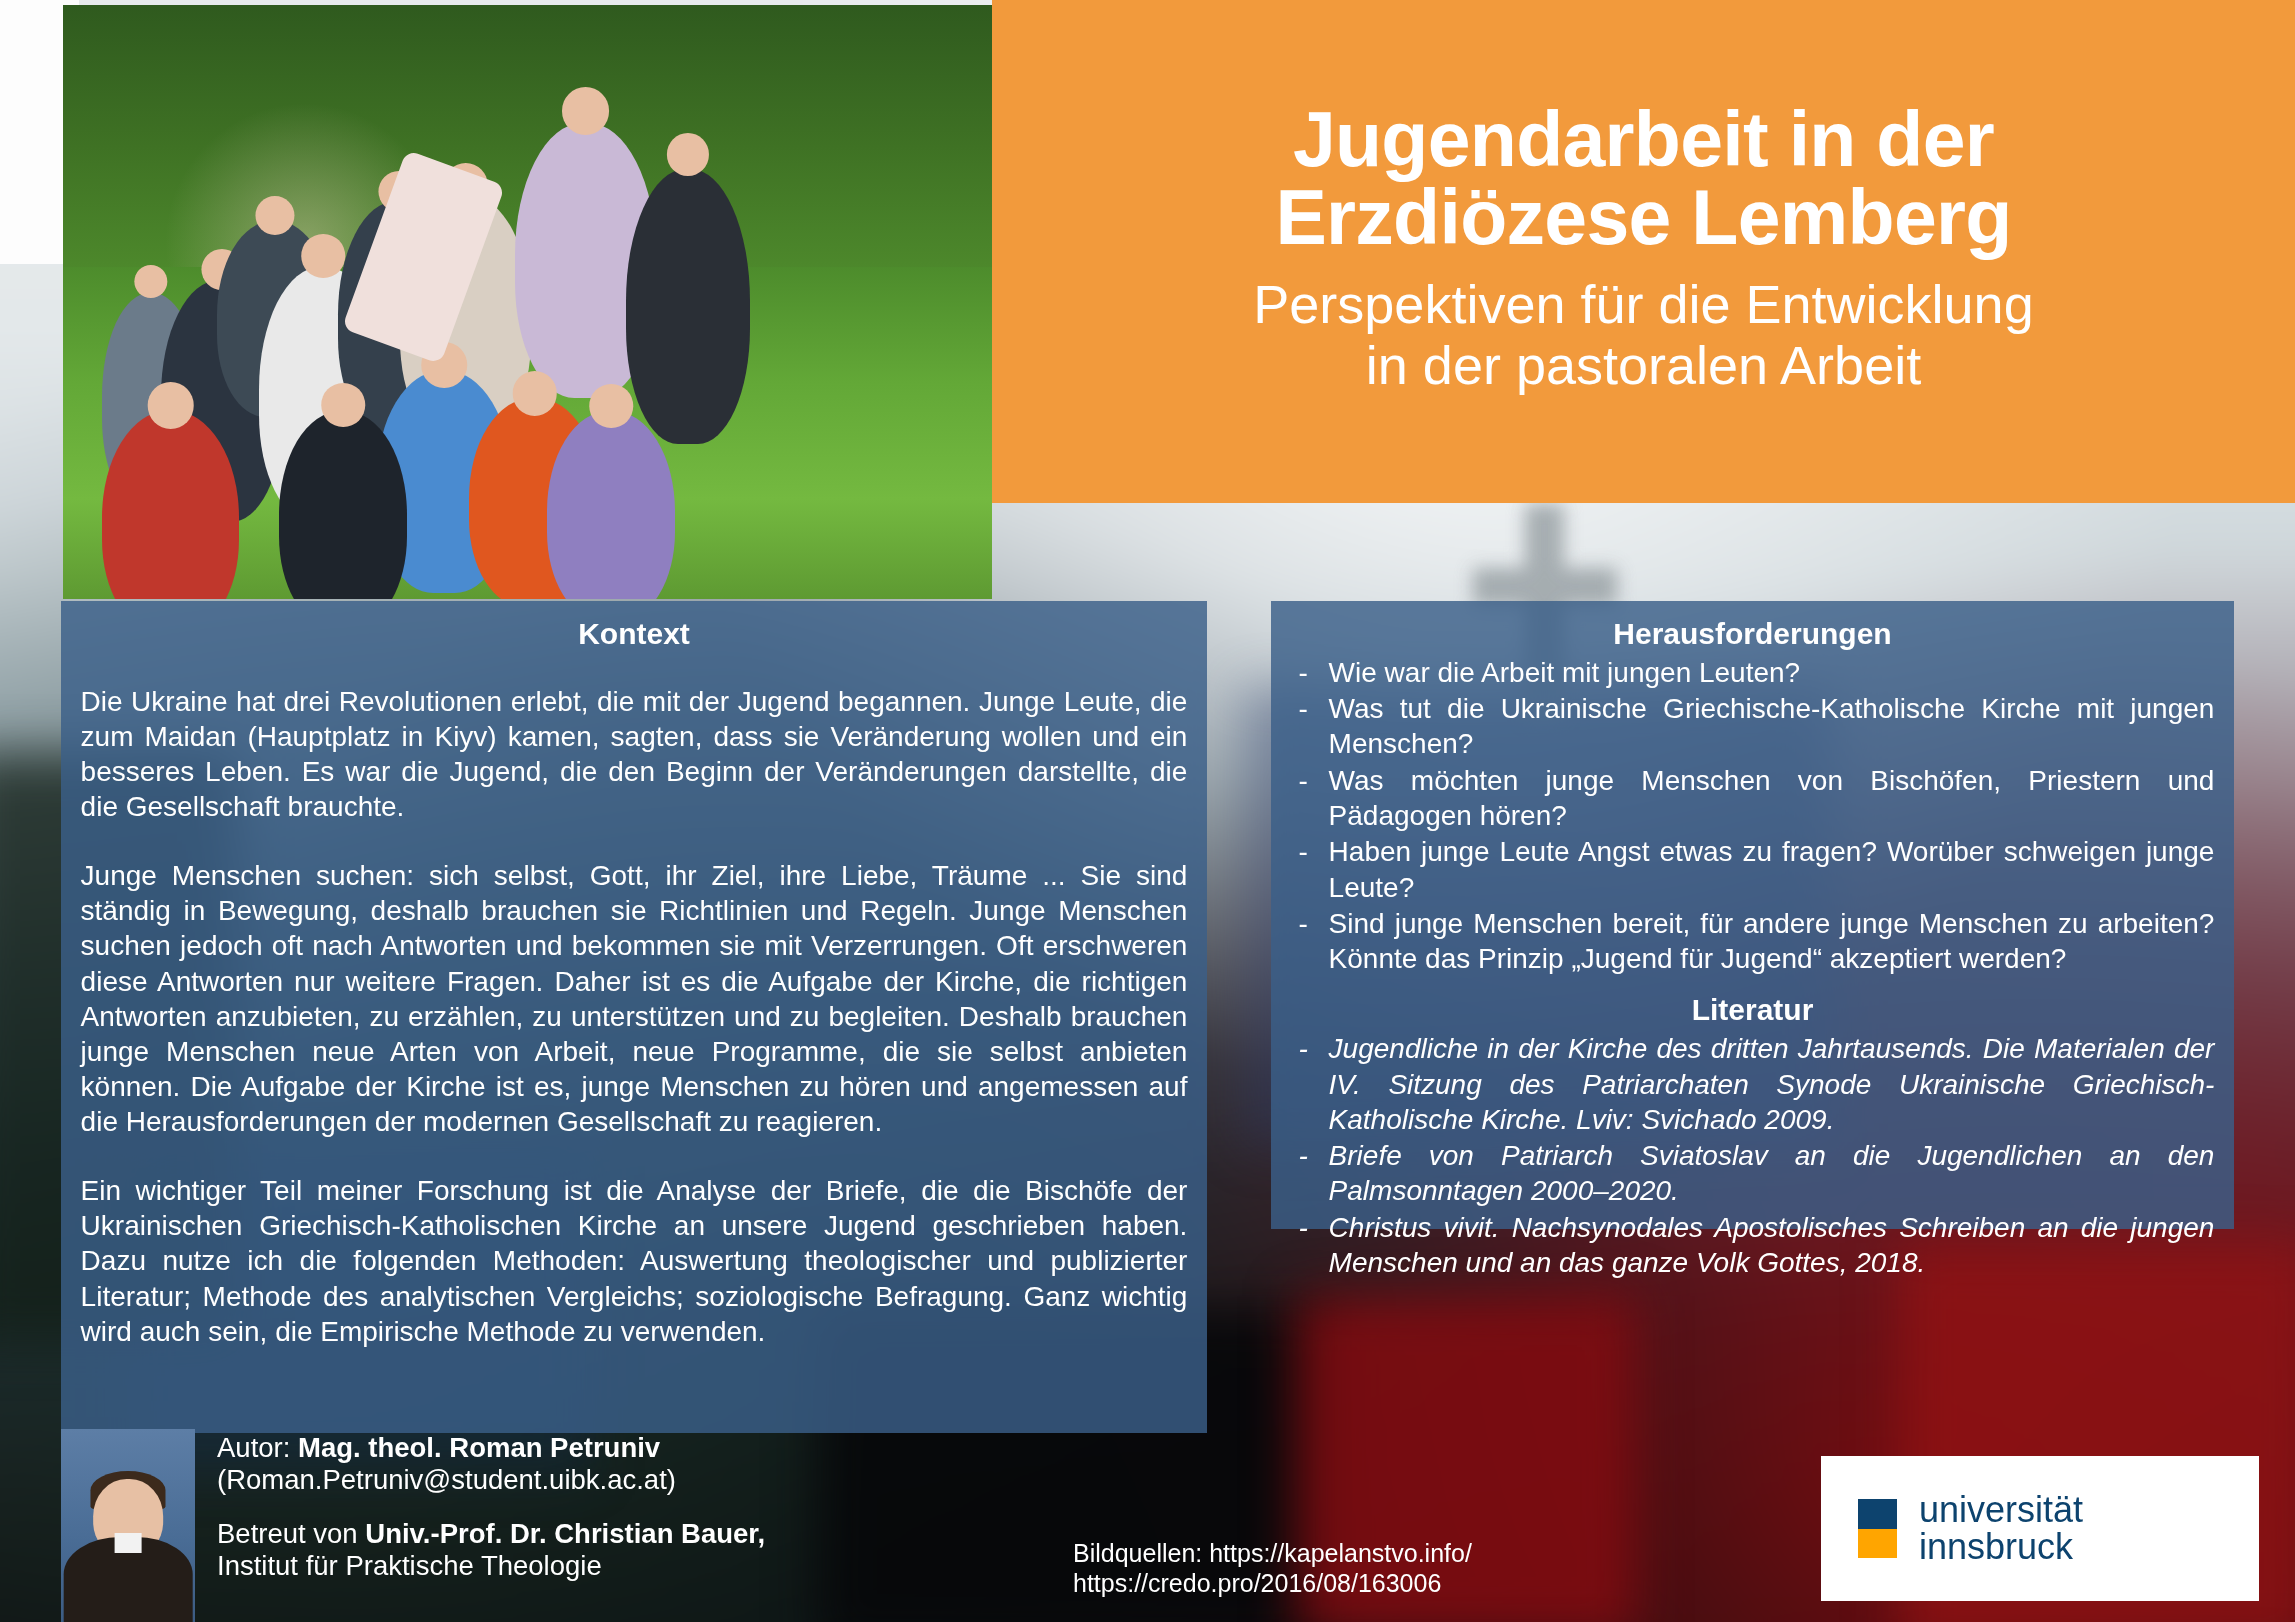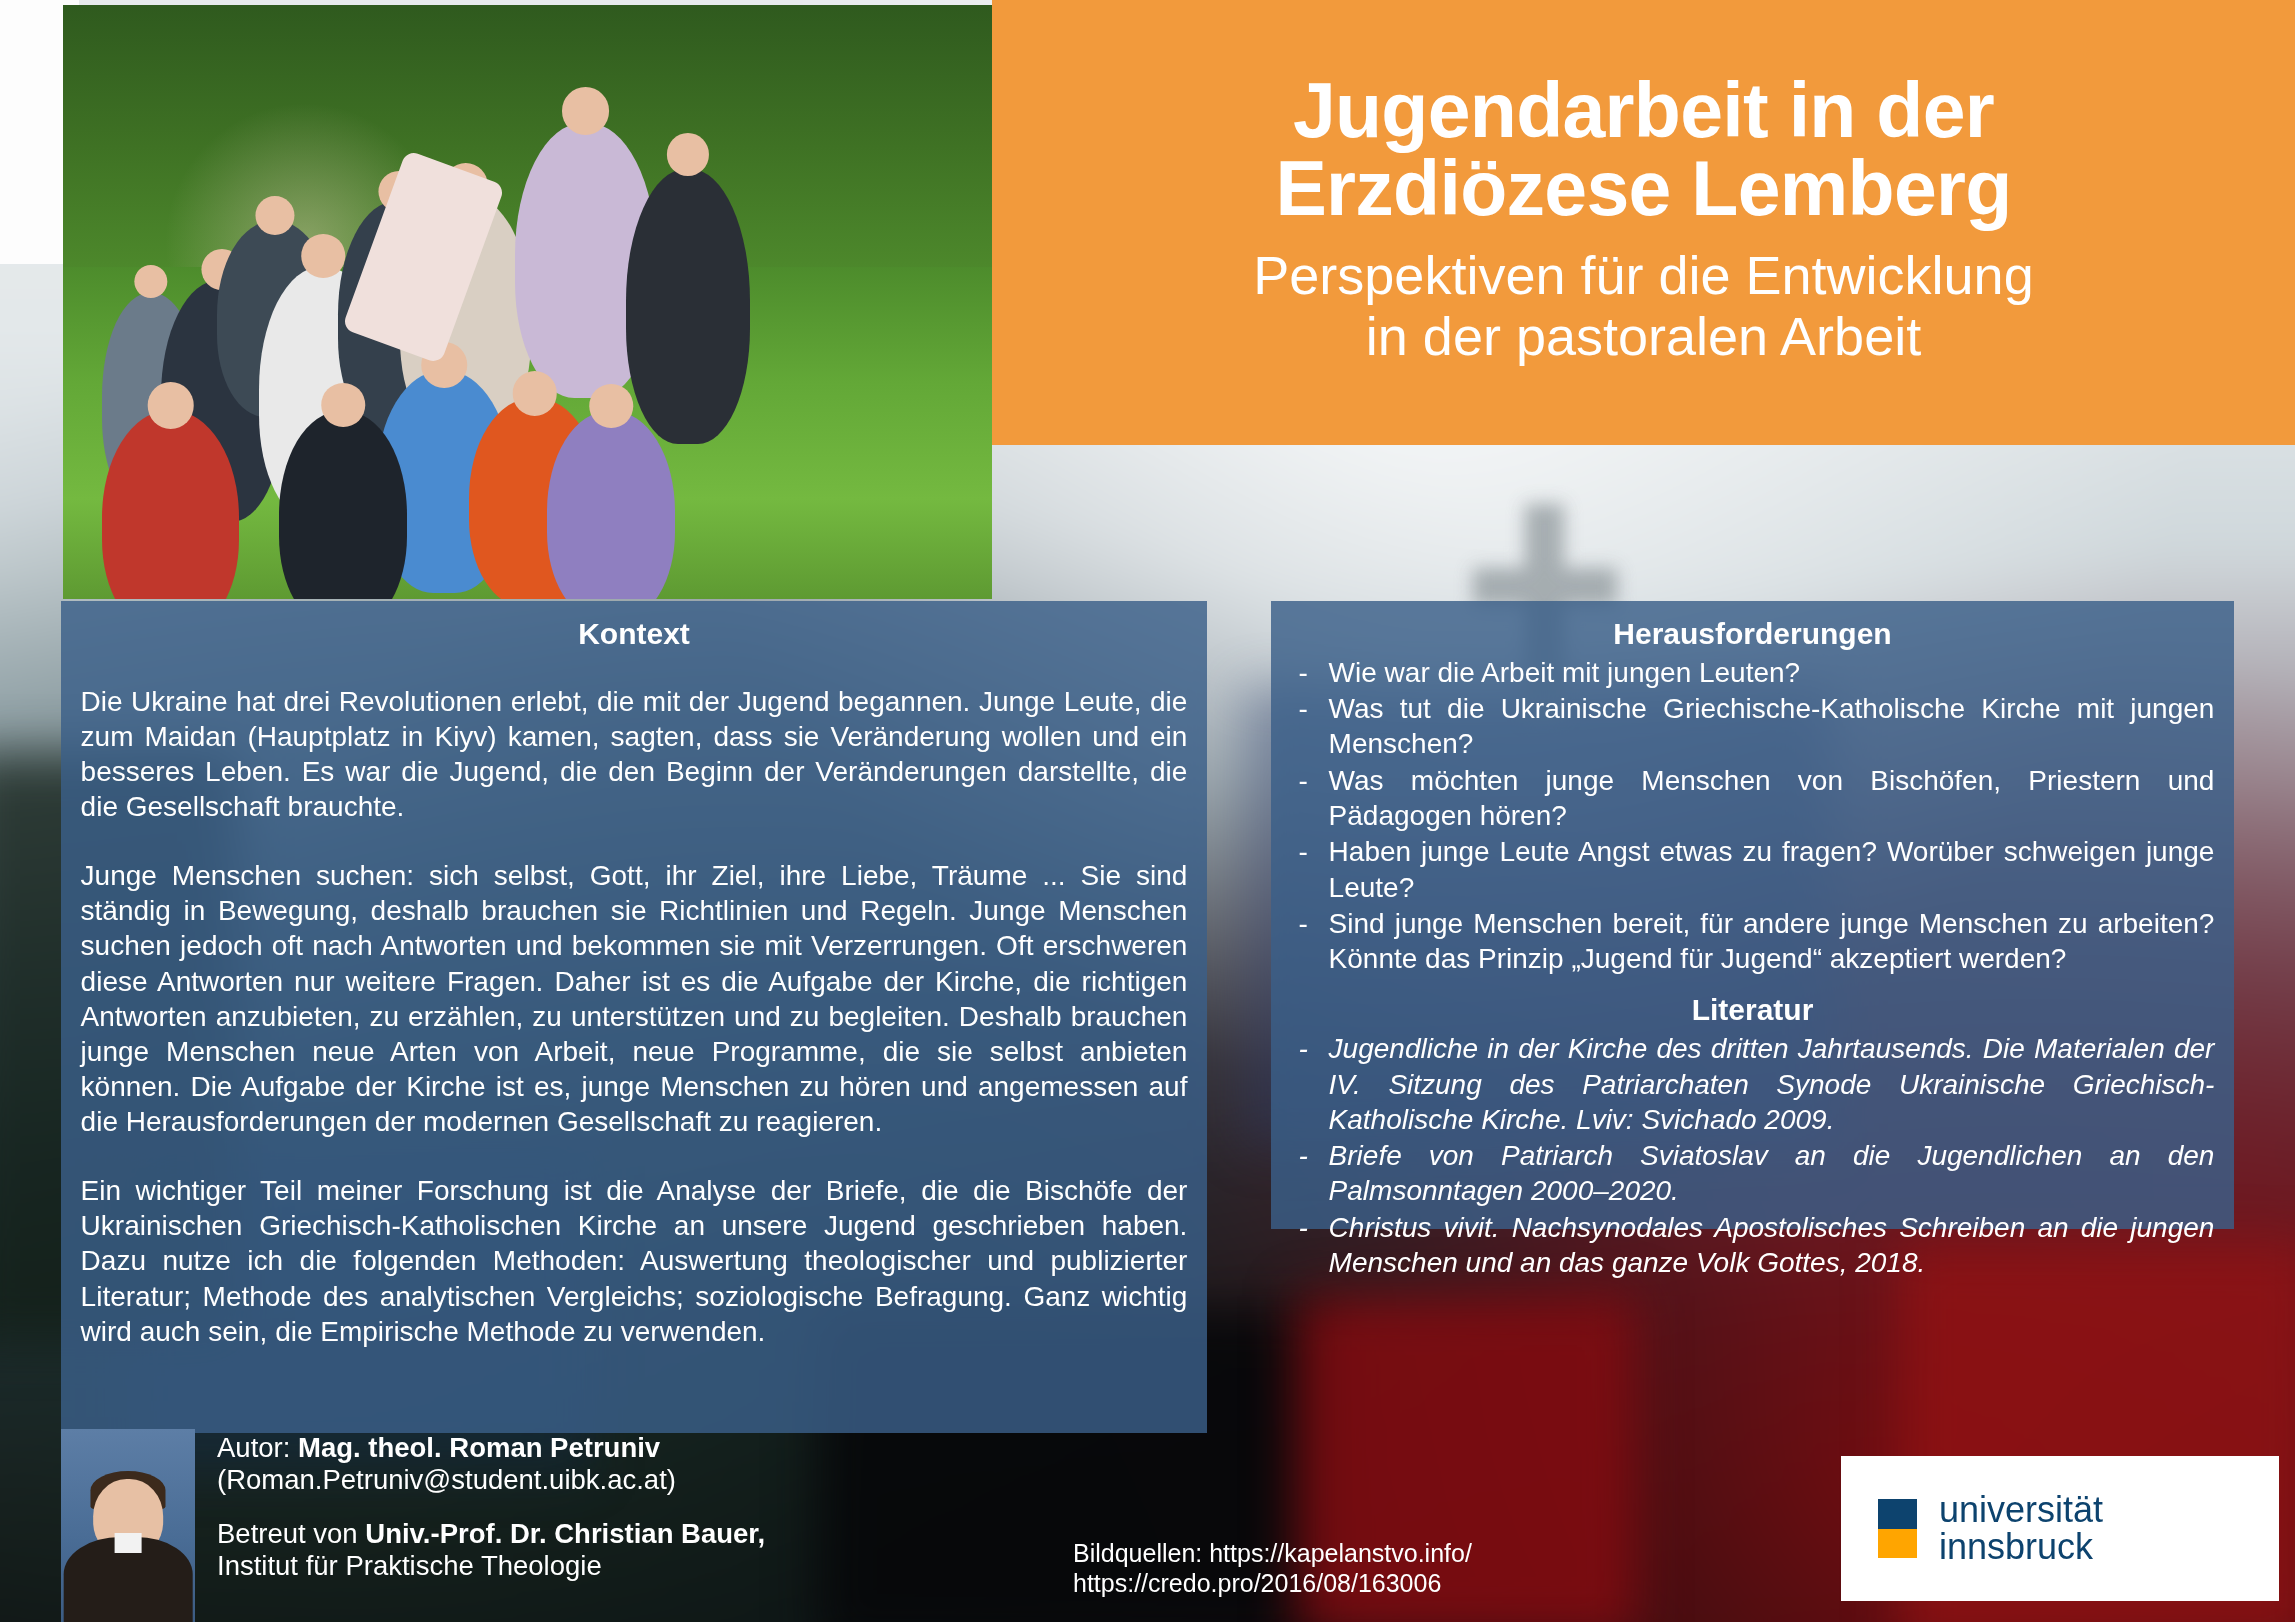--- a/index.html
+++ b/index.html
@@ -77,21 +77,21 @@
   .hero-photo .grass {
     position:absolute; left:0; bottom:0; width:100%; height:56%;
     background:linear-gradient(180deg,#4d8c2c 0%, #63a837 35%, #74b940 70%, #5e9a32 100%);
   }
   .fig { position:absolute; border-radius:48% 48% 42% 42%; }
   .fig .hd { position:absolute; left:50%; top:-13%; width:34%; padding-bottom:34%;
              transform:translateX(-50%); border-radius:50%; background:#e8bfa3; }
 
   
   .title-band {
-    position:absolute; left:992px; top:0; width:1303px; height:445px;
+    position:absolute; left:992px; top:0; width:1303px; height:503px;
     background:#f29a3c;
     display:flex; flex-direction:column; justify-content:center; align-items:center;
     padding:9.2px 26px 15.7px;
   }
   .title-main {
     color:#ffffff; font-weight:bold; font-size:77px; line-height:1.02;
     text-align:center; letter-spacing:-0.7px; white-space:nowrap;
   }
   .title-sub {
     color:#ffffff; font-weight:normal; font-size:54px; line-height:1.14;
@@ -166,21 +166,21 @@
   
   .bildquellen {
     position:absolute; left:1073px; top:1538px; width:563px;
     color:#ffffff; font-size:25px; line-height:1.2; 
   }
 
   
   .uni-logo {
     position:absolute; left:1821px; top:1456px; width:438px; height:145px;
     background:#ffffff;
-    display:flex; align-items:center; gap:22px; padding-left:37px;margin-left:20px;
+    display:flex; align-items:center; gap:22px; padding-left:37px;
   }
   .uni-swatch { width:39px; height:59px; display:flex; flex-direction:column; }
   .uni-swatch .sq-blue   { flex:1; background:#0d436e; }
   .uni-swatch .sq-orange { flex:1; background:#ffa500; }
   .uni-words { color:#0d436e; font-size:36px; line-height:1.02; font-weight:normal; }
 </style>
 </head>
 <body>
 
 <div id="poster">

